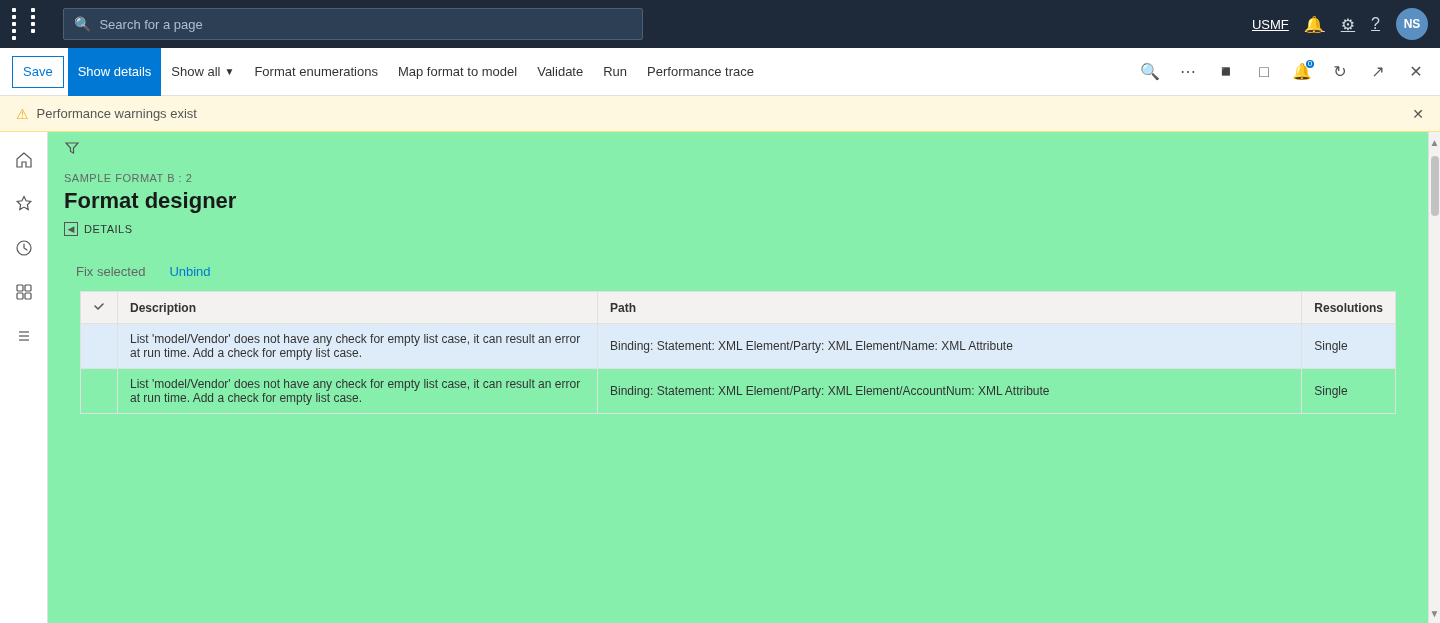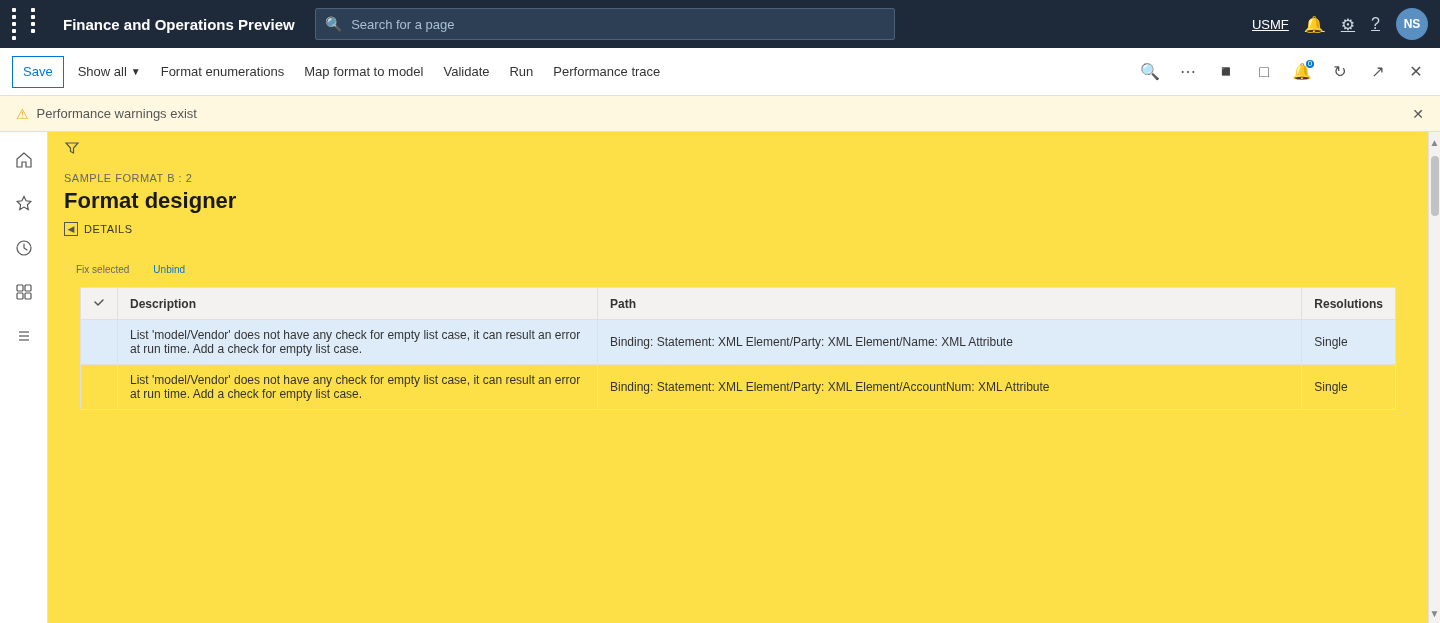--- a/index.html
+++ b/index.html
@@ -178,21 +178,21 @@
       display: flex; align-items: center; justify-content: center;
       border-radius: 2px;
       cursor: pointer;
       color: #555;
       font-size: 18px;
     }
 
     
     .content {
       flex: 1;
-      background: #fde047;
+      background: #86efac;
       overflow: hidden;
       display: flex;
       flex-direction: column;
     }
 
     
     .filter-bar {
       padding: 8px 16px;
       display: flex;
       align-items: center;
@@ -271,21 +271,21 @@
       display: flex;
       align-items: center;
       gap: 0;
       padding: 12px 16px 8px 16px;
     }
     .action-btn {
       padding: 4px 12px;
       border: none;
       background: transparent;
       color: #666;
-      font-size: 10px;
+      font-size: 13px;
       cursor: pointer;
     }
     .action-btn.link-btn {
       color: #0078d4;
     }
 
     
     .warnings-table {
       width: 100%;
       border-collapse: collapse;
@@ -347,36 +347,36 @@
     <span></span>
       <span></span>
       <span></span>
       <span></span>
       <span></span>
       <span></span>
       <span></span>
       <span></span>
       <span></span>
   </div>
-  <span class="app-title">Finance and Operations Preview</span>
   <div class="search-bar">
     <span style="font-size:14px;">🔍</span>
     <input type="text" placeholder="Search for a page" style="">
   </div>
   <div class="top-nav-right">
     <span class="usmf top-nav-icon">USMF</span>
     <span class="top-nav-icon">🔔</span>
     <span class="top-nav-icon">⚙</span>
     <span class="top-nav-icon">?</span>
     <div class="avatar">NS</div>
   </div>
 </div>
 
 <div class="toolbar">
   <button class="toolbar-btn save-btn">Save</button>
+  <button class="toolbar-btn active">Show details</button>
   <button class="toolbar-btn">
     <span>Show all</span>
     <span style="font-size:10px;">▼</span>
   </button>
   <button class="toolbar-btn">Format enumerations</button>
   <button class="toolbar-btn">Map format to model</button>
   <button class="toolbar-btn">Validate</button>
   <button class="toolbar-btn">Run</button>
   <button class="toolbar-btn">Performance trace</button>
 

